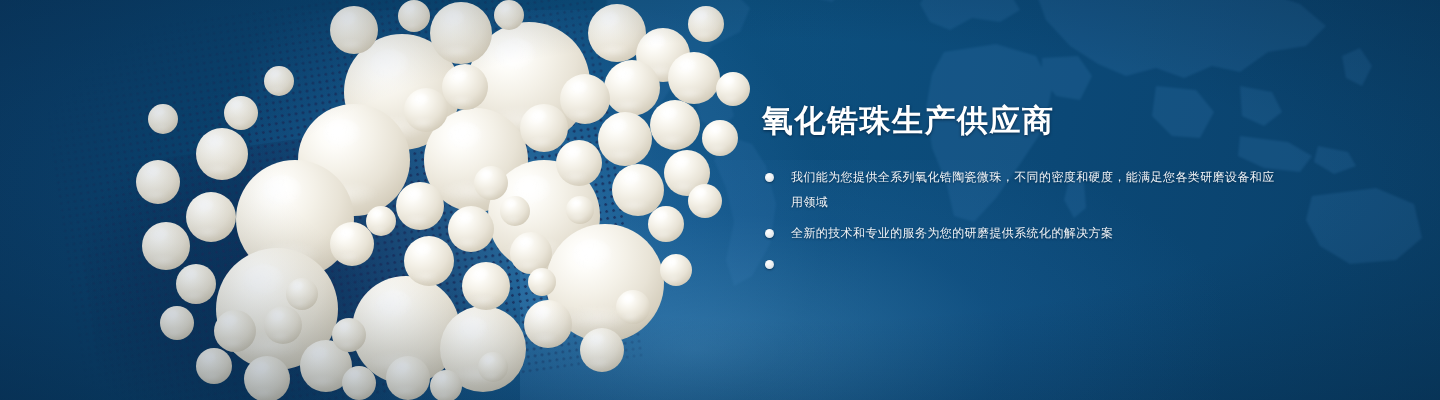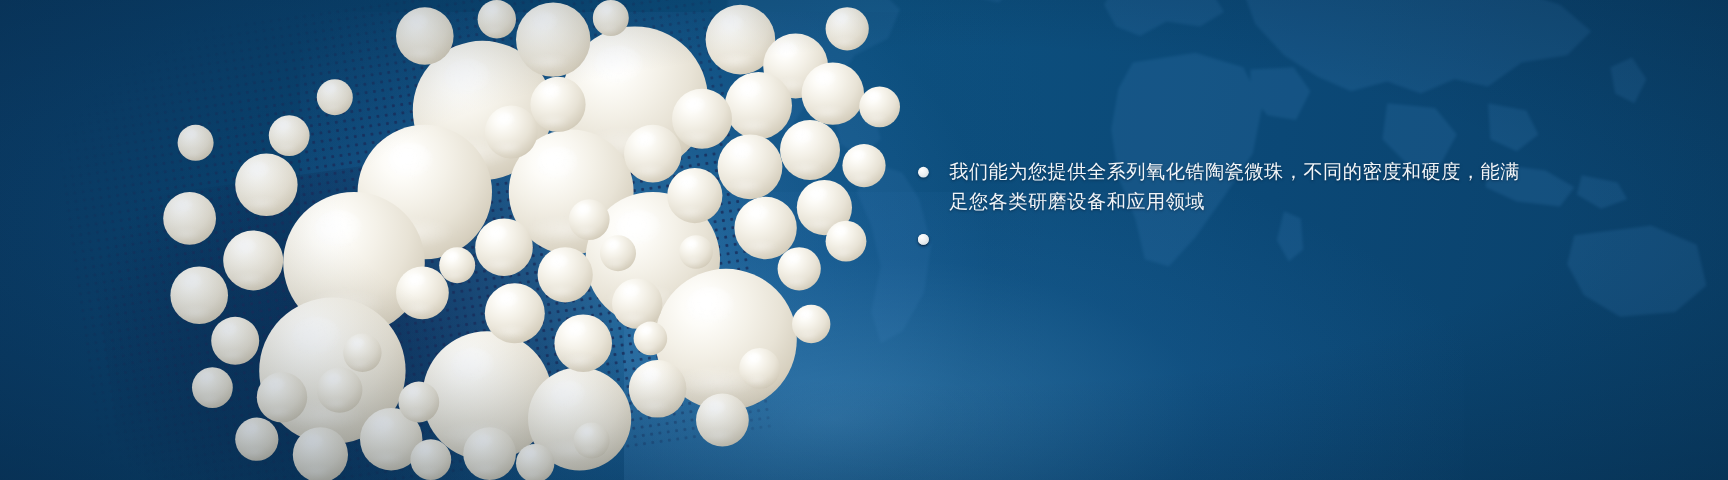--- a/index.html
+++ b/index.html
@@ -138,21 +138,21 @@
     white-space:nowrap;
   }
   .bullets{
     margin-top:27px;
     list-style:none;
   }
   .bullet{
     position:relative;
     padding-left:29px;
     color:#f2f5f8;
-    font-size:16px;
+    font-size:12px;
     line-height:25px;
     letter-spacing:.4px;
     margin-bottom:6px;
     text-shadow:0 1px 2px rgba(2,22,44,.55);
   }
   .bullet:last-child{ margin-bottom:0; }
   .dot{
     position:absolute;
     left:3px; top:8px;
     width:9px; height:9px;
@@ -279,28 +279,30 @@
     <div class="bead" style="left:264px;top:66px;width:30px;height:30px;"></div>
     <div class="bead" style="left:430px;top:370px;width:32px;height:32px;"></div>
     <div class="bead" style="left:478px;top:352px;width:30px;height:30px;"></div>
     <div class="bead" style="left:566px;top:196px;width:28px;height:28px;"></div>
     <div class="bead" style="left:528px;top:268px;width:28px;height:28px;"></div>
   </div>
 
   <div class="vignette"></div>
 
   <div class="copy">
+    <div class="headline">氧化锆珠生产供应商</div>
 
     <ul class="bullets">
       <li class="bullet">
         <span class="dot"></span>
         <span>我们能为您提供全系列氧化锆陶瓷微珠，不同的密度和硬度，能满足您各类研磨设备和应用领域</span>
       </li>
       <li class="bullet">
         <span class="dot"></span>
+        <span>全新的技术和专业的服务为您的研磨提供系统化的解决方案</span>
       </li>
       <li class="bullet">
         <span class="dot"></span>
       </li>
     </ul>
   </div>
 
 </div>
 
 </body></html>

